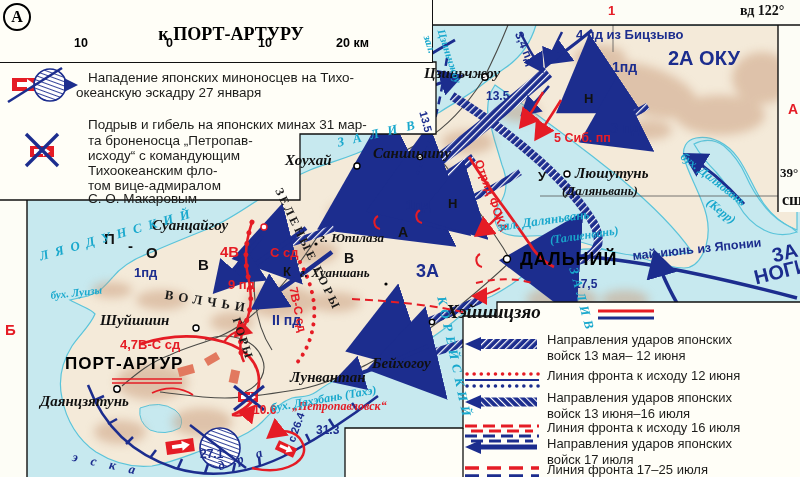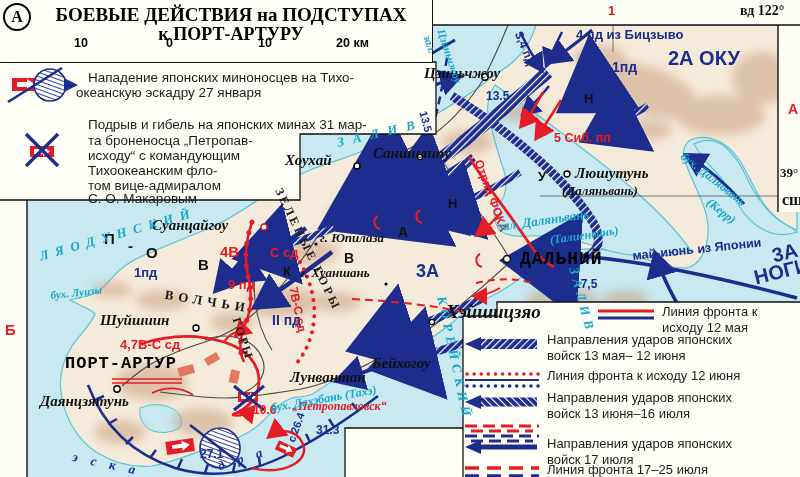--- a/index.html
+++ b/index.html
@@ -2,21 +2,21 @@
 <html><head>
 <meta charset="utf-8">
 <style>
   html,body{margin:0;padding:0;background:#e9e9e4;}
   #sheet{position:relative;width:800px;height:477px;overflow:hidden;background:#fdfdf6;
          font-family:"Liberation Sans",sans-serif;}
   #mapart{position:absolute;left:0;top:0;z-index:1;}
   #labels{position:absolute;left:0;top:0;width:800px;height:477px;z-index:5;pointer-events:none;}
   .lbl{position:absolute;white-space:nowrap;transform-origin:0 0;line-height:1;}
   .town{font-family:"Liberation Serif",serif;font-style:italic;font-weight:bold;color:#101010;}
-  .city{font-family:Liberation Mono, monospace;font-weight:bold;color:#000;letter-spacing:1px;}
+  .city{font-family:Liberation Sans, sans-serif;font-weight:bold;color:#000;letter-spacing:1px;}
   .mtn{font-family:"Liberation Serif",serif;font-weight:bold;color:#1a1a1a;}
   .water{font-family:"Liberation Serif",serif;font-style:italic;font-weight:bold;color:#19a8cd;}
   .wnavy{font-family:"Liberation Serif",serif;font-style:italic;font-weight:bold;color:#1c2d8e;}
   .ub{font-weight:bold;color:#1c2d8e;}
   .ur{font-weight:bold;color:#e51c25;}
   .uri{font-family:"Liberation Serif",serif;font-style:italic;font-weight:bold;color:#e51c25;}
   .blk{font-weight:bold;color:#111;}
   .mred{font-weight:bold;color:#e51c25;}
   .mblk{font-family:"Liberation Serif",serif;font-weight:bold;color:#111;}
 
@@ -280,21 +280,20 @@
     <line x1="130" y1="52" x2="130" y2="58"></line>
         <line x1="151" y1="52" x2="151" y2="58"></line>
     <line x1="172" y1="50" x2="172" y2="58"></line>
         <line x1="266" y1="50" x2="266" y2="58"></line>
     <line x1="360" y1="50" x2="360" y2="58"></line>
   </g>
 </svg>
 
 <div id="titlebox">
   <div id="badge">А</div>
-  <div class="t1">БОЕВЫЕ ДЕЙСТВИЯ на ПОДСТУПАХ</div>
   <div class="t2">к ПОРТ-АРТУРУ</div>
   <div class="scnum" style="left:74px">10</div>
   <div class="scnum" style="left:166px">0</div>
   <div class="scnum" style="left:258px">10</div>
   <div class="scnum" style="left:336px">20 км</div>
 </div>
 
 <div id="eventsbox">
   <svg width="90" height="140" style="position:absolute;left:0;top:0">
     <g>
@@ -322,21 +321,20 @@
         <div class="evline" style="left: 88px; top: 129px;">С. О. Макаровым</div>
       </div>
 </div>
 
 <div id="legendrows">
       <div class="lg-row" style="left: 596px; top: 304px;">
         <span class="lg-sym"><svg width="60" height="16">
             <line x1="2" y1="5" x2="58" y2="5" stroke="#e51c25" stroke-width="3"></line>
             <line x1="2" y1="12" x2="58" y2="12" stroke="#1c2d8e" stroke-width="3"></line>
           </svg></span>
-        <span class="lg-text">Линия фронта к<br>исходу 12 мая</span>
       </div>
       <div class="lg-row" style="left: 463px; top: 332px;">
         <span class="lg-sym"><svg width="78" height="20">
             <line x1="74" y1="10" x2="16" y2="10" stroke="url(#hx)" stroke-width="10"></line>
             <path d="M18,3 L2,10 L18,17 z" fill="#1c2d8e"></path>
           </svg></span>
         <span class="lg-text">Направления ударов японских<br>войск 13 мая– 12 июня</span>
       </div>
       <div class="lg-row" style="left: 463px; top: 368px;">
         <span class="lg-sym"><svg width="78" height="20">
@@ -353,20 +351,21 @@
           </svg></span>
         <span class="lg-text">Направления ударов японских<br>войск 13 июня–16 июля</span>
       </div>
       <div class="lg-row" style="left: 463px; top: 420px;">
         <span class="lg-sym"><svg width="78" height="22">
             <line x1="2" y1="4" x2="76" y2="4" stroke="#e51c25" stroke-width="3" stroke-dasharray="12 6"></line>
             <line x1="8" y1="9" x2="70" y2="9" stroke="#e51c25" stroke-width="3" stroke-dasharray="12 6"></line>
             <line x1="2" y1="14" x2="76" y2="14" stroke="#1c2d8e" stroke-width="3" stroke-dasharray="12 6"></line>
             <line x1="8" y1="19" x2="70" y2="19" stroke="#1c2d8e" stroke-width="3" stroke-dasharray="12 6"></line>
           </svg></span>
+        <span class="lg-text">Линия фронта к исходу 16 июля</span>
       </div>
       <div class="lg-row" style="left: 463px; top: 436px;">
         <span class="lg-sym"><svg width="78" height="18">
             <line x1="74" y1="9" x2="14" y2="9" stroke="#1c2d8e" stroke-width="5"></line>
             <path d="M18,2 L2,9 L18,16 z" fill="#1c2d8e"></path>
           </svg></span>
         <span class="lg-text">Направления ударов японских<br>войск 17 июля</span>
       </div>
       <div class="lg-row" style="left: 463px; top: 462px;">
         <span class="lg-sym"><svg width="78" height="16">

